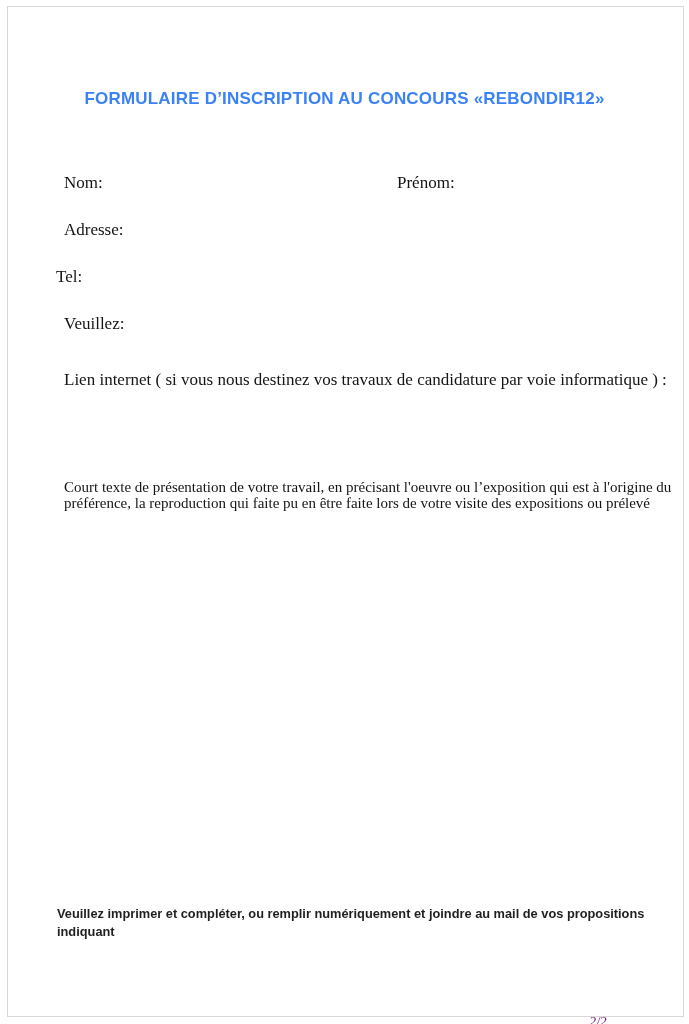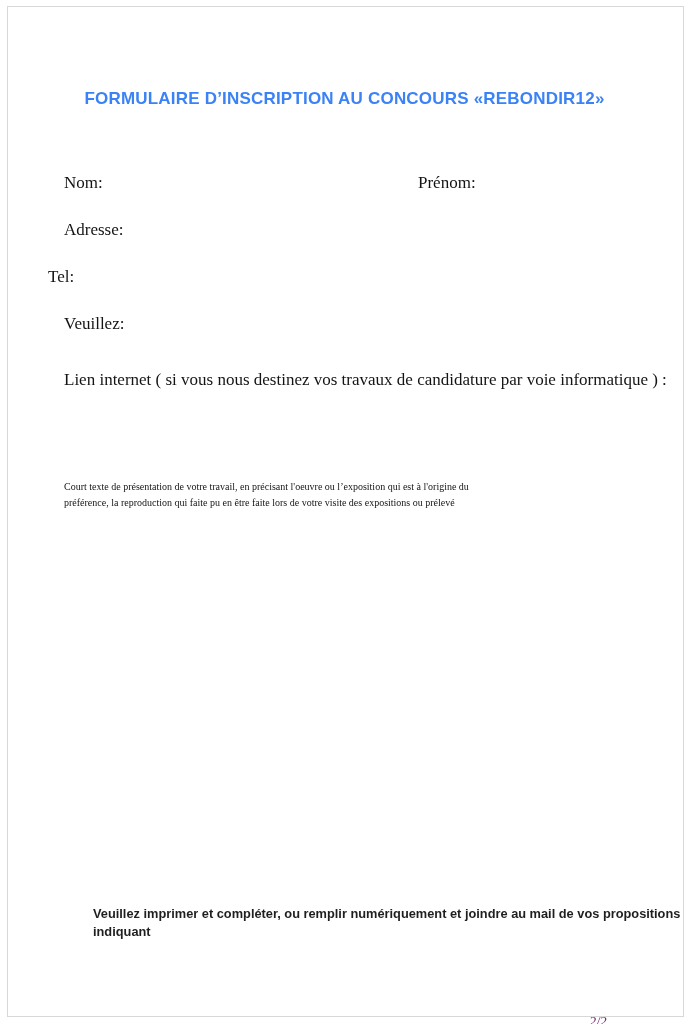--- a/index.html
+++ b/index.html
@@ -30,43 +30,42 @@
     white-space: nowrap;
   }
   .serif {
     position: absolute;
     font-family: "Liberation Serif", serif;
     font-size: 17px;
     color: #141414;
     white-space: nowrap;
   }
   .lbl-nom      { left: 64px;  top: 173px; }
-  .lbl-prenom   { left: 418px; top: 173px; text-align: right; }
+  .lbl-prenom   { left: 397px; top: 173px; text-align: right; }
   .lbl-adresse  { left: 64px;  top: 220px; }
-  .lbl-tel      { left: 48px;  top: 267px; text-align: right; }
+  .lbl-tel      { left: 56px;  top: 267px; text-align: right; }
   .lbl-courriel { left: 64px;  top: 314px; }
   .lbl-lien     { left: 64px;  top: 370px; }
   .work-desc {
     position: absolute;
     left: 64px; top: 479px;
     font-family: "Liberation Serif", serif;
-    font-size: 10px;
+    font-size: 15px;
     line-height: 16.2px;
     color: #141414;
   }
   .work-desc div { white-space: nowrap; }
   .print-instruction {
     position: absolute;
     left: 57px; top: 905px;
     font-family: "Liberation Sans", sans-serif;
     font-weight: bold;
     font-size: 12.8px;
     line-height: 18px;
     color: #1f1f1f;
-    margin-left: 36px;
   }
   .print-instruction div { white-space: nowrap; }
   .page-number {
     position: absolute;
     left: 590px; top: 979px;
     font-family: "Liberation Serif", serif;
     font-size: 13.5px;
     color: #701a75;
     margin-top: 34px;
   }

